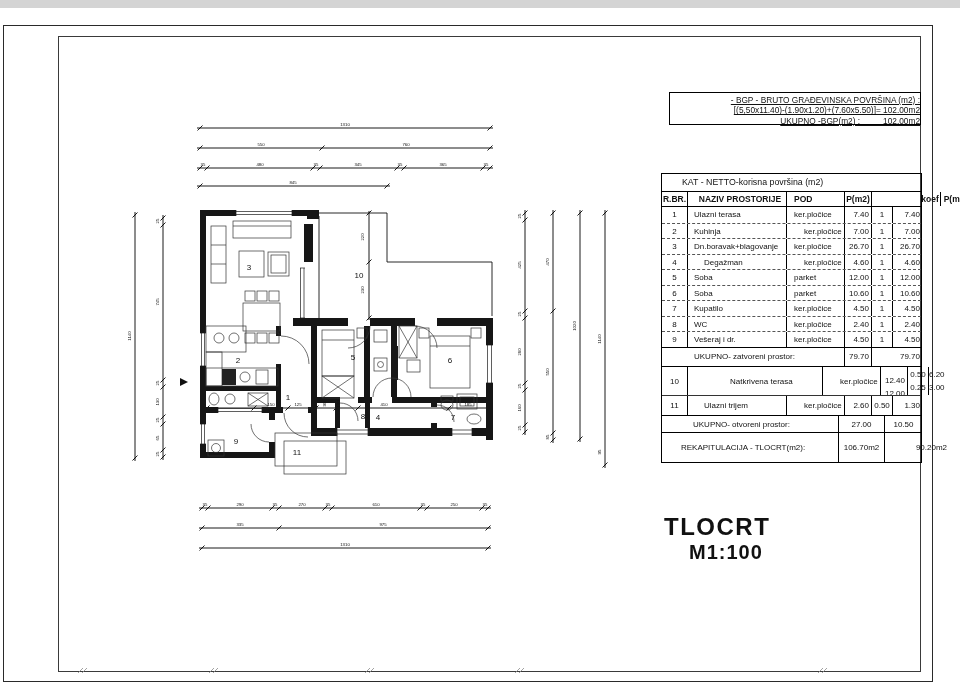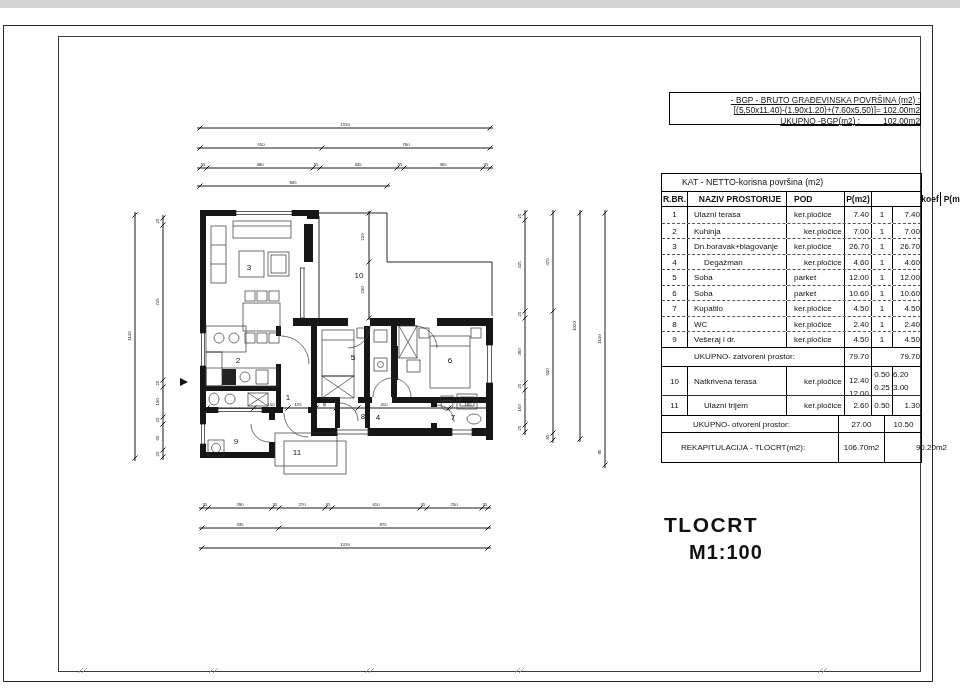--- a/index.html
+++ b/index.html
@@ -302,21 +302,21 @@
       </div>
       <div class="trow " style="height: 19px; border-top: 1.5px solid rgb(0, 0, 0); align-items: flex-end;">
         <div class="tcell" style="width: 26px; flex: 0 0 26px; border-right: 1px solid rgb(0, 0, 0);"></div>
         <div class="tcell" style="width: 157px; flex: 0 0 157px; padding-left: 6px; line-height: 19px; border-right: 1px solid rgb(0, 0, 0);">UKUPNO- zatvoreni prostor:</div>
         <div class="tcell" style="width: 27px; flex: 0 0 27px; text-align: right; padding-right: 2px; line-height: 19px; border-right: 1px solid rgb(0, 0, 0);">79.70</div>
         <div class="tcell" style="width: 21px; flex: 0 0 21px; border-right: 1px solid rgb(0, 0, 0);"></div>
         <div class="tcell" style="width: 29px; flex: 0 0 29px; text-align: right; padding-right: 2px; line-height: 19px;">79.70</div>
       </div>
       <div class="trow " style="height: 29px; border-top: 1.5px solid rgb(0, 0, 0);">
         <div class="tcell" style="width: 26px; flex: 0 0 26px; text-align: center; line-height: 29px; border-right: 1px solid rgb(0, 0, 0);">10</div>
-        <div class="tcell" style="width: 99px; flex: 0 0 99px; padding-left: 6px; line-height: 29px; border-right: 1px solid rgb(0, 0, 0);">Natkrivena terasa</div>
+        <div class="tcell" style="width: 99px; flex: 0 0 99px; padding-left: 6px; line-height: 29px; border-right: 1px solid rgb(0, 0, 0); margin-left: 36px;">Natkrivena terasa</div>
         <div class="tcell" style="width: 58px; flex: 0 0 58px; padding-left: 17px; line-height: 29px; border-right: 1px solid rgb(0, 0, 0);">ker.pločice</div>
         <div class="tcell" style="width: 27px; flex: 0 0 27px; text-align: right; padding-right: 2px; line-height: 13px; padding-top: 7px; border-right: 1px solid rgb(0, 0, 0);">12.40
 12.00</div>
         <div class="tcell" style="width: 21px; flex: 0 0 21px; text-align: center; line-height: 13px; padding-top: 1px; border-right: 1px solid rgb(0, 0, 0);">0.50
 0.25</div>
         <div class="tcell" style="width: 29px; flex: 0 0 29px; text-align: right; padding-right: 20px; line-height: 13px; padding-top: 1px;">6.20
 3.00</div>
       </div>
       <div class="trow " style="height: 20px; border-top: 1px solid rgb(51, 51, 51);">
         <div class="tcell" style="width: 26px; flex: 0 0 26px; text-align: center; line-height: 20px; border-right: 1px solid rgb(0, 0, 0);">11</div>
@@ -331,15 +331,15 @@
         <div class="tcell" style="width: 46px; flex: 0 0 46px; text-align: center; line-height: 17px; border-right: 1px solid rgb(0, 0, 0);">27.00</div>
         <div class="tcell" style="width: 37px; flex: 0 0 37px; text-align: center; line-height: 17px;">10.50</div>
       </div>
       <div class="trow " style="height: 30px; border-top: 1.5px solid rgb(0, 0, 0);">
         <div class="tcell" style="width: 177px; flex: 0 0 177px; padding-left: 19px; line-height: 30px; border-right: 1px solid rgb(0, 0, 0);">REKAPITULACIJA - TLOCRT(m2):</div>
         <div class="tcell" style="width: 46px; flex: 0 0 46px; text-align: center; line-height: 30px; border-right: 1px solid rgb(0, 0, 0);">106.70m2</div>
         <div class="tcell" style="width: 37px; flex: 0 0 37px; text-align: center; line-height: 30px; margin-left: 28px;">90.20m2</div>
       </div>
     </div>
 
-  <div class="title-block" style="left:664px;top:513px;font-size:21px;letter-spacing:1.5px;">TLOCRT</div>
+  <div class="title-block" style="left:664px;top:513px;font-size:24px;letter-spacing:1.5px;">TLOCRT</div>
   <div class="title-block" style="left:689px;top:541px;font-size:20px;letter-spacing:1px;">M1:100</div>
 </div>
 
 </body></html>

